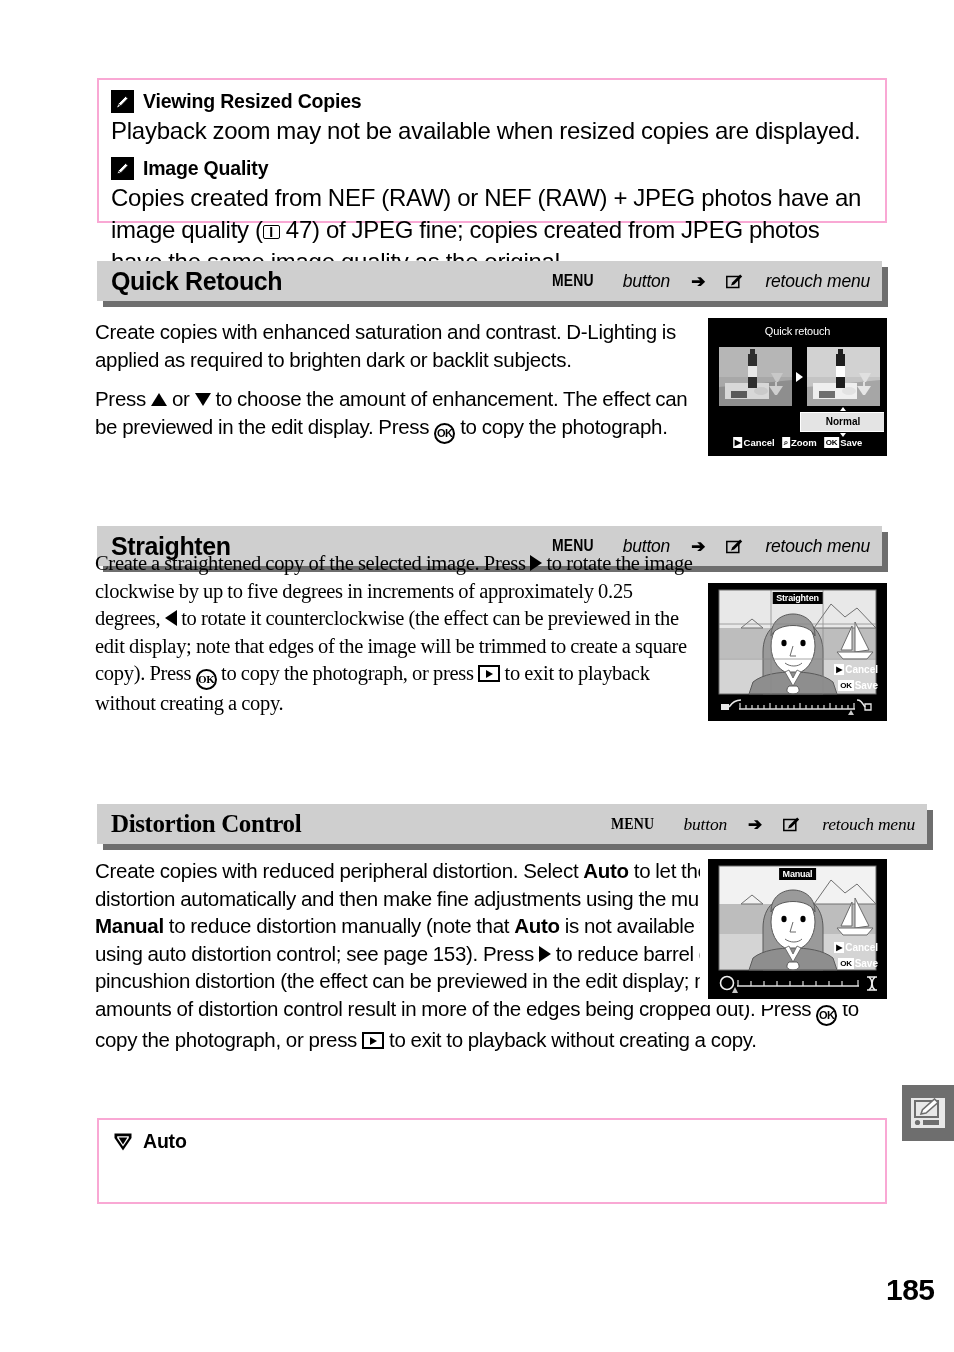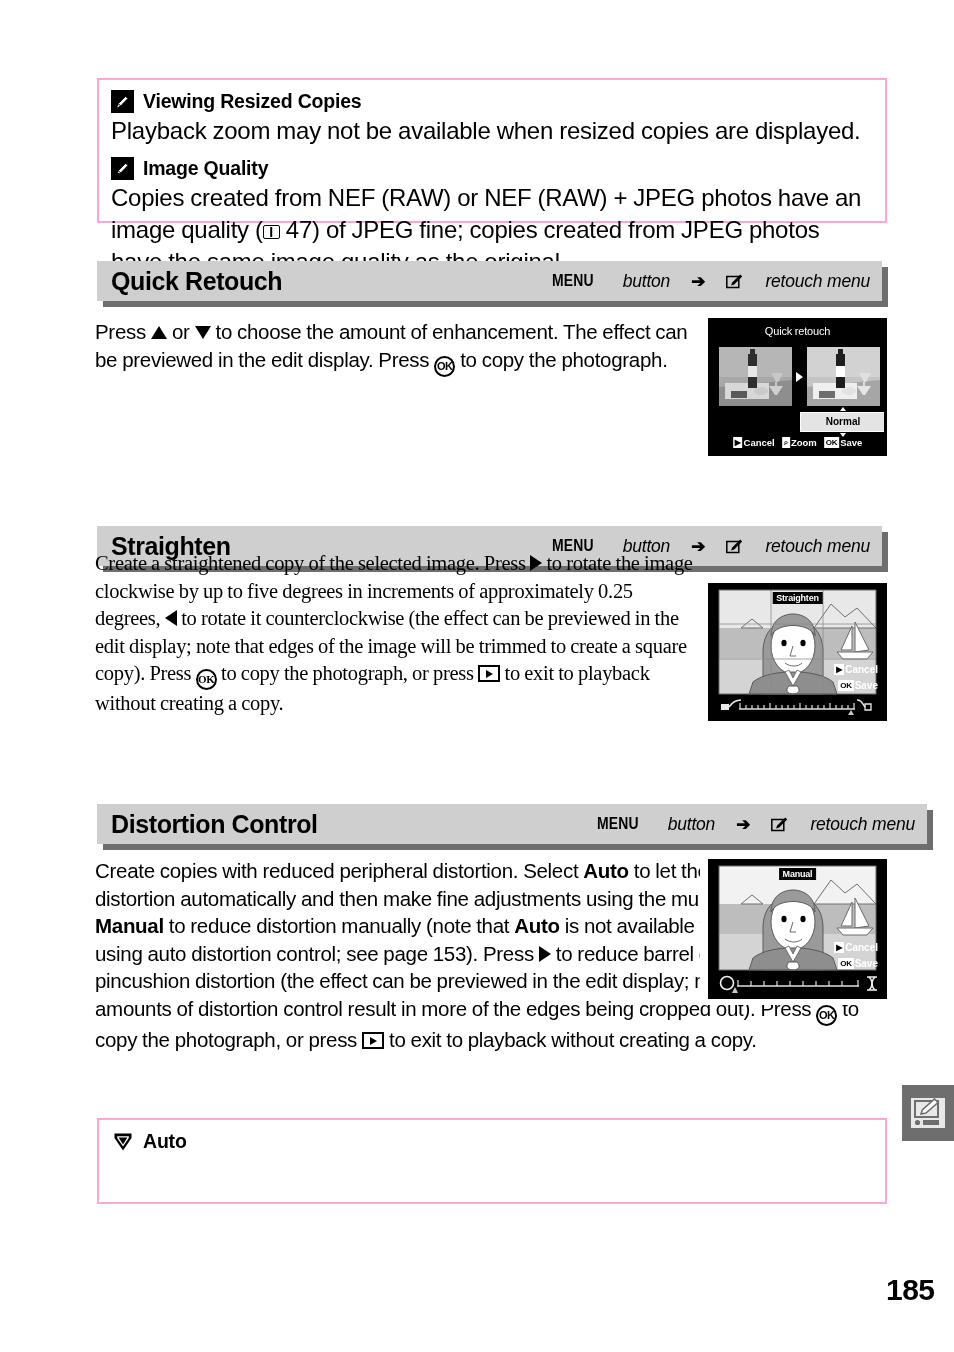--- a/index.html
+++ b/index.html
@@ -308,20 +308,21 @@
         <svg width="19" height="17" viewBox="0 0 19 17">
           <rect x="0.8" y="3.5" width="12" height="11" fill="none" stroke="#000" stroke-width="1.5"></rect>
           <path d="M5 12.5 L6.2 9.4 L14.2 1.6 L16.2 3.6 L8.2 11.4 Z" fill="#000"></path>
         </svg>
       </span>
       <span class="ital">retouch menu</span>
     </span>
   </div>
 
   <div class="body-text" style="left:95px; top:318px; width:605px;">
+    <p>Create copies with enhanced saturation and contrast.  D-Lighting is applied as required to brighten dark or backlit subjects.</p>
     <p><span>Press </span><span class="k-tri-up"></span><span> or </span><span class="k-tri-dn"></span><span> to choose the amount of enhancement.  The effect can be previewed in the edit display.  Press </span><span class="k-ok">OK</span><span> to copy the photograph.</span></p>
   </div>
 
   <div class="lcd" style="left:708px; top:318px; width:179px; height:138px;">
     <div class="lcd-inner">
       <svg width="173" height="132" viewBox="0 0 173 132" style="display:block">
         <rect x="0" y="0" width="173" height="132" fill="#000"></rect>
 
         <g>
           <rect x="8" y="26" width="73" height="59" fill="#a8a8a8"></rect>
@@ -477,21 +478,21 @@
         <span class="badge">▶</span>
           <span>Cancel</span>
       </div>
       <div style="position:absolute; right:6px; top:94px; display:flex; align-items:center; gap:1px; color:#fff; font-size:10px; font-weight:bold;">
         <span class="badge">OK</span>
           <span>Save</span>
       </div>
     </div>
   </div>
 
-  <div class="sec-header" style="left:97px; top:804px; width:830px;">
+  <div class="sec-header" style="left:97px; top:804px; width:830px;font-family:Liberation Serif, serif;">
     <span class="sec-title">Distortion Control</span>
     <span class="sec-path">
       <span class="menu-word">MENU</span>
       <span class="ital">button</span>
       <span class="arrow-r">➔</span>
       <span class="ico-retouch-inline">
         <svg width="19" height="17" viewBox="0 0 19 17">
           <rect x="0.8" y="3.5" width="12" height="11" fill="none" stroke="#000" stroke-width="1.5"></rect>
           <path d="M5 12.5 L6.2 9.4 L14.2 1.6 L16.2 3.6 L8.2 11.4 Z" fill="#000"></path>
         </svg>

